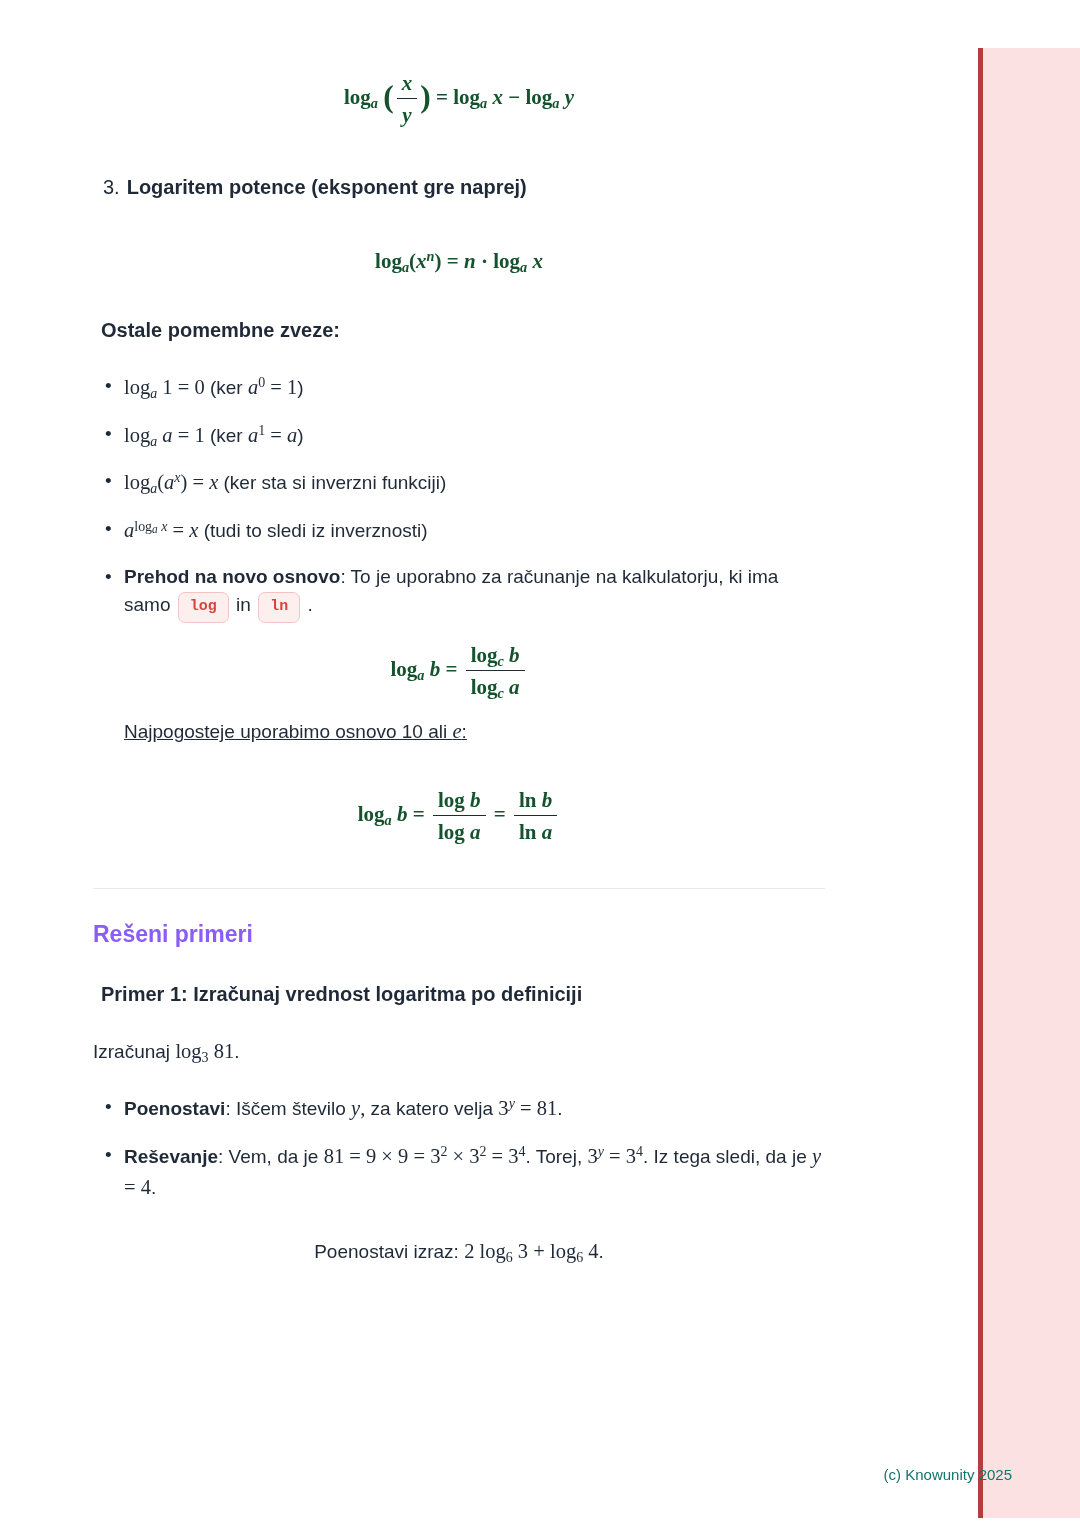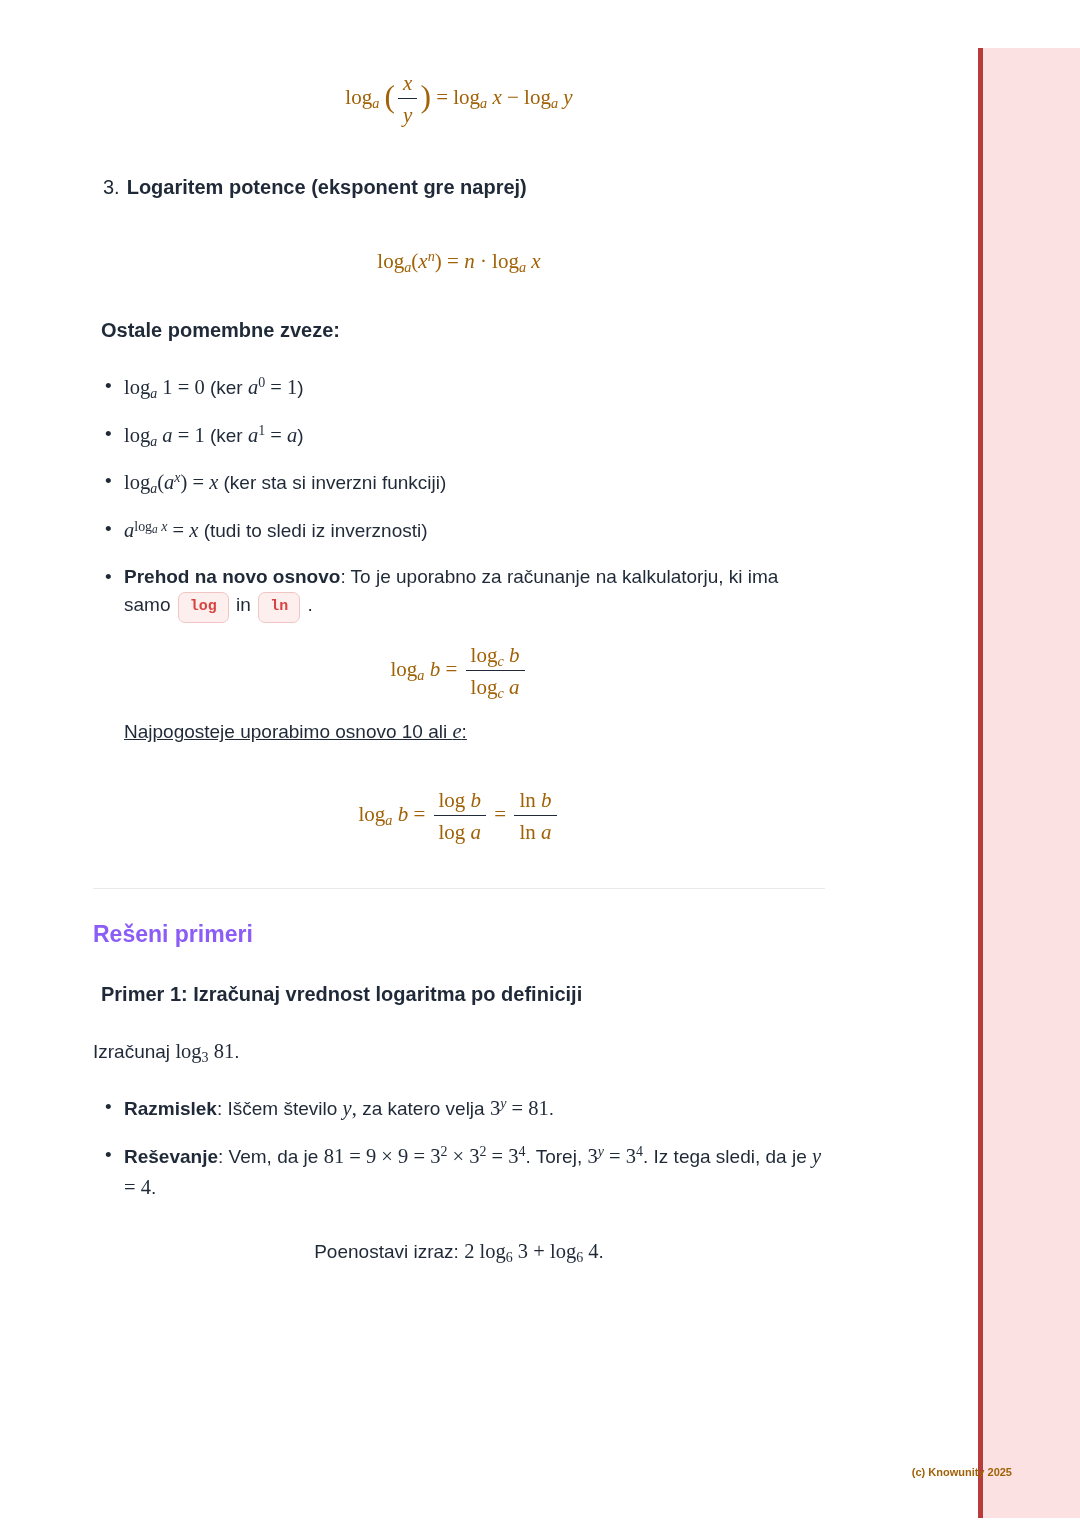--- a/index.html
+++ b/index.html
@@ -12,21 +12,21 @@
 
   
   .edge { position:absolute; top:48px; bottom:10px; right:0; width:102px; background:#fbe1e1; }
   .edge-line { position:absolute; left:0; top:0; bottom:0; width:5px; background:#b83b3d; }
 
   .content { position:absolute; left:93px; top:0; width:732px; }
 
   
   .m, .formula { font-family:"Liberation Serif", "DejaVu Serif", serif; }
   .m { font-size:1.08em; }
-  .formula { font-size:21px; text-align:center; line-height:1.4; color:#a16207; }
+  .formula { font-size:21px; text-align:center; line-height:1.4; color:#14532d;font-weight:bold; }
   .m i, .formula i { font-style:italic; font-family:inherit; }
   sub { font-size:0.68em; vertical-align:-0.28em; line-height:0; }
   sup { font-size:0.68em; vertical-align:0.48em; line-height:0; }
   sup sub { font-size:0.82em; vertical-align:-0.2em; }
   .frac { display:inline-block; vertical-align:middle; text-align:center; margin:0 3px; }
   .fnum, .fden { display:block; padding:0 5px; line-height:1.25; }
   .fnum { padding-bottom:2px; }
   .fden { border-top:1.4px solid #1f2937; padding-top:3px; }
   .bigp { display:inline-block; font-size:1.5em; vertical-align:middle; transform:translateY(-0.06em); }
 
@@ -56,21 +56,21 @@
   hr.divider { border:none; border-top:1px solid #e7e9ec; margin:42px 0 0 0; }
 
   .red-heading { margin:32px 0 0 0; font-size:23px; font-weight:bold; color:#8b5cf6; line-height:1.2; }
 
   .chip {
     display:inline-block; font-family:"Liberation Mono", monospace; font-weight:bold;
     font-size:15px; color:#d84340; background:#fdefee; border:1px solid #f3c5c2;
     border-radius:7px; padding:3px 11px; margin:0 2px; position:relative; top:-1px;
   }
 
-  .footer { position:absolute; top:1466px; right:68px; font-size:11px; color:#a16207;font-weight:bold; }
+  .footer { position:absolute; top:1466px; right:68px; font-size:15px; color:#0f766e; }
 </style>
 </head>
 <body>
 
 <div class="page">
 
   <div class="edge">
       <div class="edge-line"></div>
     </div>
 
@@ -100,21 +100,21 @@
 
     <hr class="divider">
 
     <h2 class="red-heading">Rešeni primeri</h2>
 
     <p class="bold-head head-primer1">Primer 1: Izračunaj vrednost logaritma po definiciji</p>
 
     <p class="para para-izracunaj"><span>Izračunaj </span><span class="m"><span>log</span><sub><span>3</span></sub><span> 81</span></span><span>.</span></p>
 
     <ul class="bullets bullets-2">
-      <li><strong>Razmislek</strong><span>: Iščem število </span><span class="m"><i>y</i><span>,</span></span><span> za katero velja </span><span class="m"><span>3</span><sup><i>y</i></sup><span> = 81</span></span><span>.</span></li>
+      <li><strong>Poenostavi</strong><span>: Iščem število </span><span class="m"><i>y</i><span>,</span></span><span> za katero velja </span><span class="m"><span>3</span><sup><i>y</i></sup><span> = 81</span></span><span>.</span></li>
       <li><strong>Reševanje</strong><span>: Vem, da je </span><span class="m"><span>81 = 9 × 9 = 3</span><sup><span>2</span></sup><span> × 3</span><sup><span>2</span></sup><span> = 3</span><sup><span>4</span></sup></span><span>. Torej, </span><span class="m"><span>3</span><sup><i>y</i></sup><span> = 3</span><sup><span>4</span></sup></span><span>. Iz tega sledi, da je </span><span class="m"><i>y</i><span> = 4</span></span><span>.</span></li>
     </ul>
 
 
     <p class="para para-poenostavi"><span>Poenostavi izraz: </span><span class="m"><span>2 log</span><sub><span>6</span></sub><span> 3 + log</span><sub><span>6</span></sub><span> 4</span></span><span>.</span></p>
 
   </div>
 
   <div class="footer">(c) Knowunity 2025</div>
 

